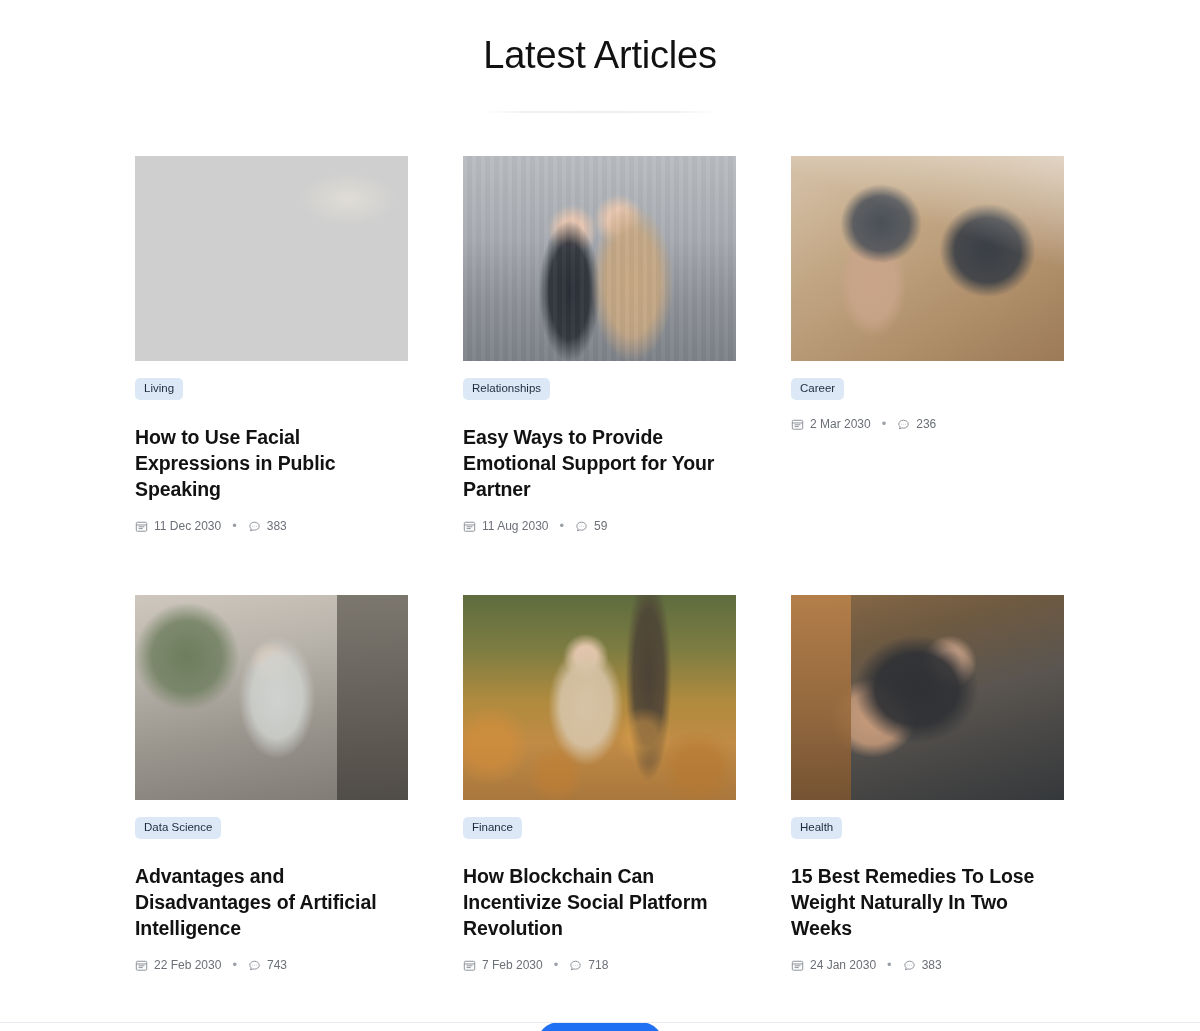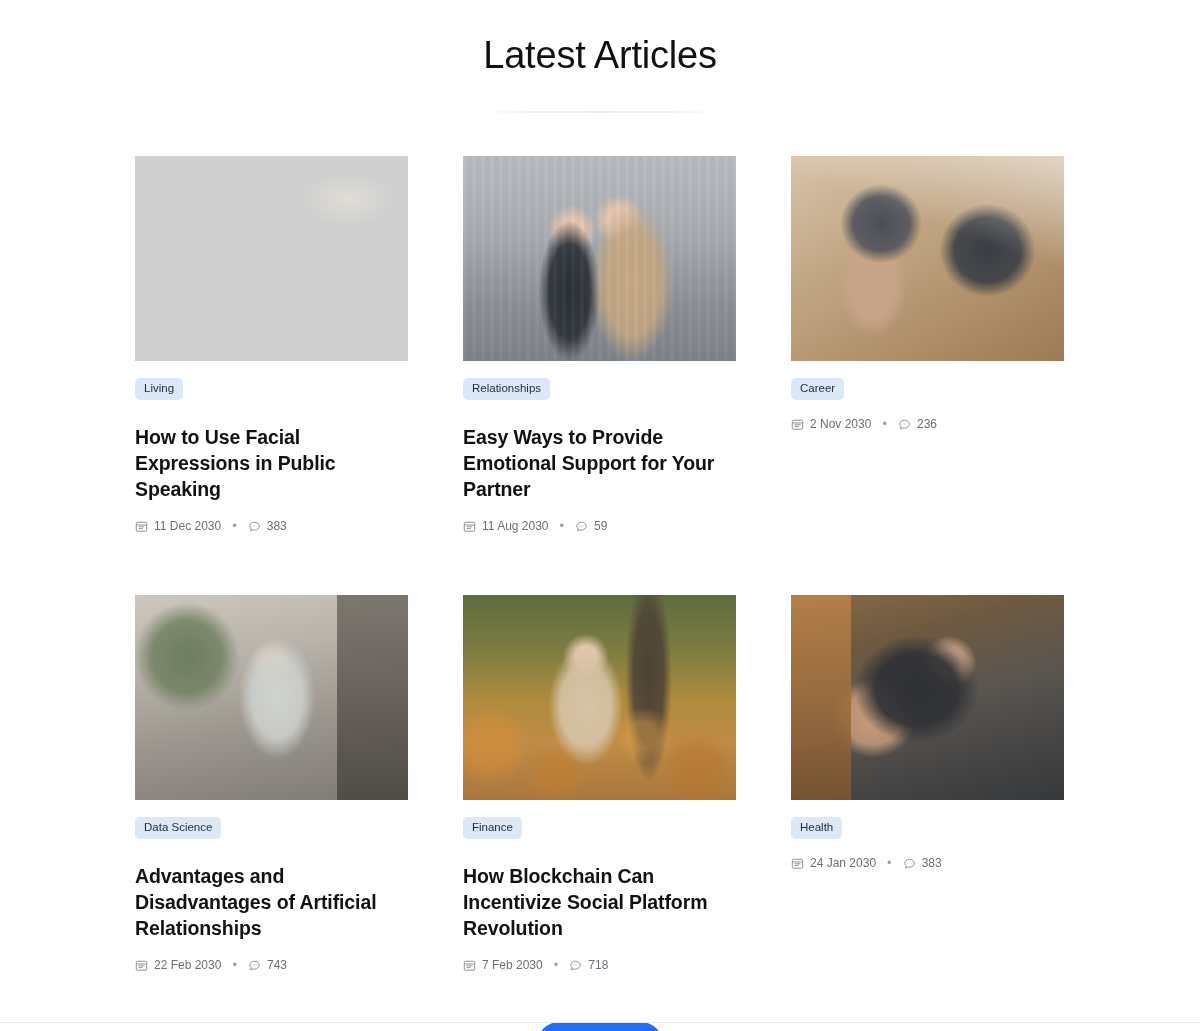--- a/index.html
+++ b/index.html
@@ -348,21 +348,21 @@
       <div class="card-meta">
         <span class="meta-item">
           <span class="meta-icon">
             <svg viewBox="0 0 16 16" fill="none" stroke="currentColor" stroke-width="1.2">
               <rect x="1.6" y="2.8" width="12.8" height="11" rx="1.3"></rect>
               <line x1="1.6" y1="6.1" x2="14.4" y2="6.1"></line>
               <line x1="4.4" y1="8.4" x2="11.6" y2="8.4"></line>
               <line x1="4.4" y1="10.6" x2="9.6" y2="10.6"></line>
             </svg>
           </span>
-          <span>2 Nov 2030</span>
+          <span>2 Mar 2030</span>
         </span>
         <span class="meta-sep">•</span>
         <span class="meta-item">
           <span class="meta-icon">
             <svg viewBox="0 0 16 16" fill="none" stroke="currentColor" stroke-width="1.2">
               <path d="M13.8 7.6c0 2.7-2.6 4.9-5.8 4.9-.7 0-1.4-.1-2-.3l-3 1.1.9-2.4C3 10 2.2 8.9 2.2 7.6c0-2.7 2.6-4.9 5.8-4.9s5.8 2.2 5.8 4.9z"></path>
               <circle cx="5.8" cy="7.5" r="0.55" fill="currentColor" stroke="none"></circle>
               <circle cx="8" cy="7.5" r="0.55" fill="currentColor" stroke="none"></circle>
               <circle cx="10.2" cy="7.5" r="0.55" fill="currentColor" stroke="none"></circle>
             </svg>
@@ -370,21 +370,21 @@
           <span>236</span>
         </span>
       </div>
     </article>
 
     <article class="article-card">
       <div class="card-thumb">
         <div class="ph ph-couch"></div>
       </div>
       <span class="card-tag">Data Science</span>
-      <h2 class="card-title">Advantages and Disadvantages of Artificial Relationships</h2>
+      <h2 class="card-title">Advantages and Disadvantages of Artificial Intelligence</h2>
       <div class="card-meta">
         <span class="meta-item">
           <span class="meta-icon">
             <svg viewBox="0 0 16 16" fill="none" stroke="currentColor" stroke-width="1.2">
               <rect x="1.6" y="2.8" width="12.8" height="11" rx="1.3"></rect>
               <line x1="1.6" y1="6.1" x2="14.4" y2="6.1"></line>
               <line x1="4.4" y1="8.4" x2="11.6" y2="8.4"></line>
               <line x1="4.4" y1="10.6" x2="9.6" y2="10.6"></line>
             </svg>
           </span>
@@ -436,20 +436,21 @@
           <span>718</span>
         </span>
       </div>
     </article>
 
     <article class="article-card">
       <div class="card-thumb">
         <div class="ph ph-gym"></div>
       </div>
       <span class="card-tag">Health</span>
+      <h2 class="card-title">15 Best Remedies To Lose Weight Naturally In Two Weeks</h2>
       <div class="card-meta">
         <span class="meta-item">
           <span class="meta-icon">
             <svg viewBox="0 0 16 16" fill="none" stroke="currentColor" stroke-width="1.2">
               <rect x="1.6" y="2.8" width="12.8" height="11" rx="1.3"></rect>
               <line x1="1.6" y1="6.1" x2="14.4" y2="6.1"></line>
               <line x1="4.4" y1="8.4" x2="11.6" y2="8.4"></line>
               <line x1="4.4" y1="10.6" x2="9.6" y2="10.6"></line>
             </svg>
           </span>

